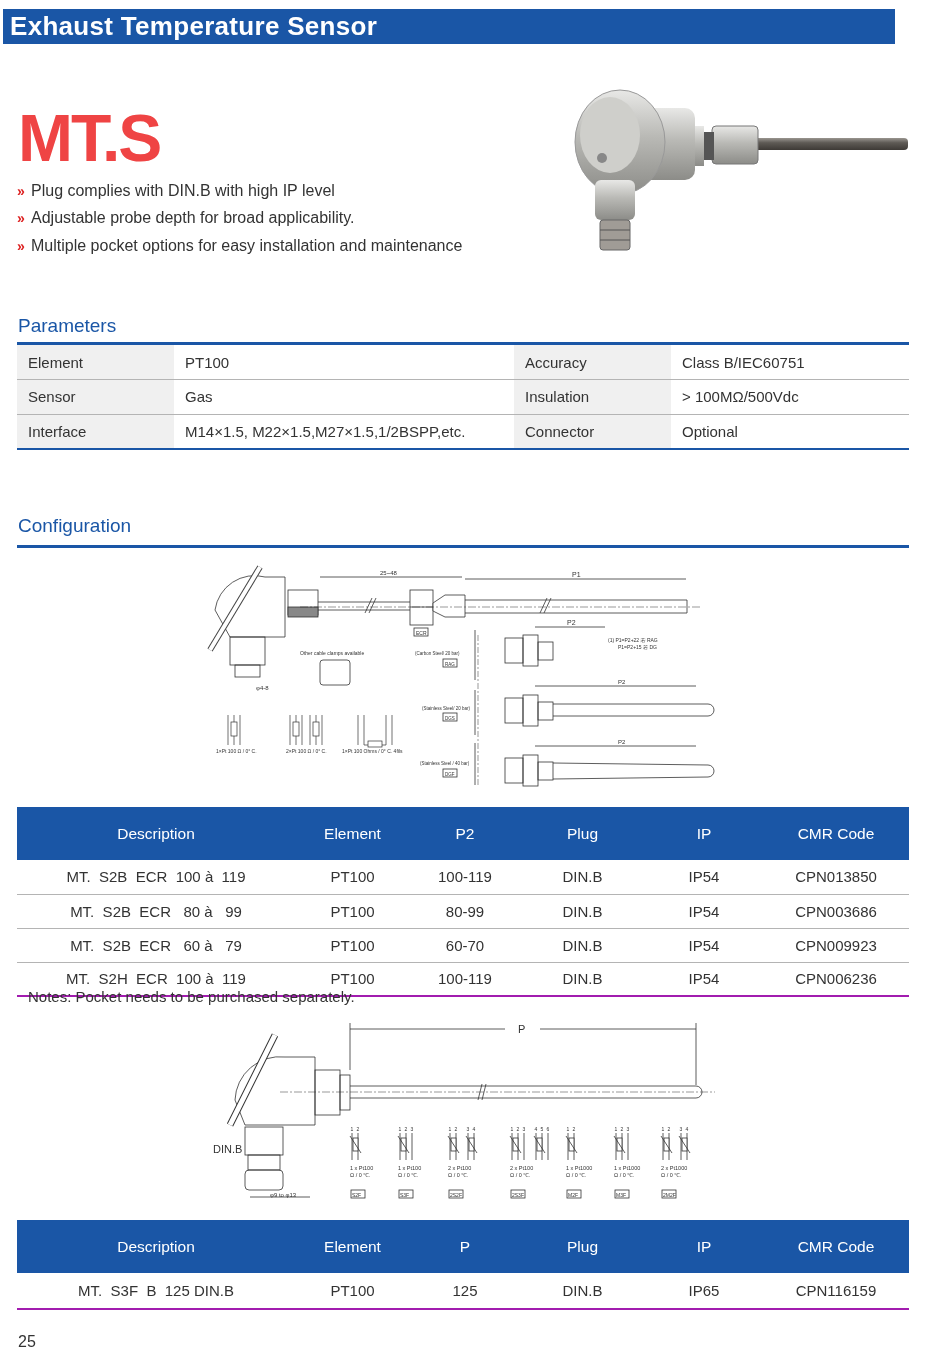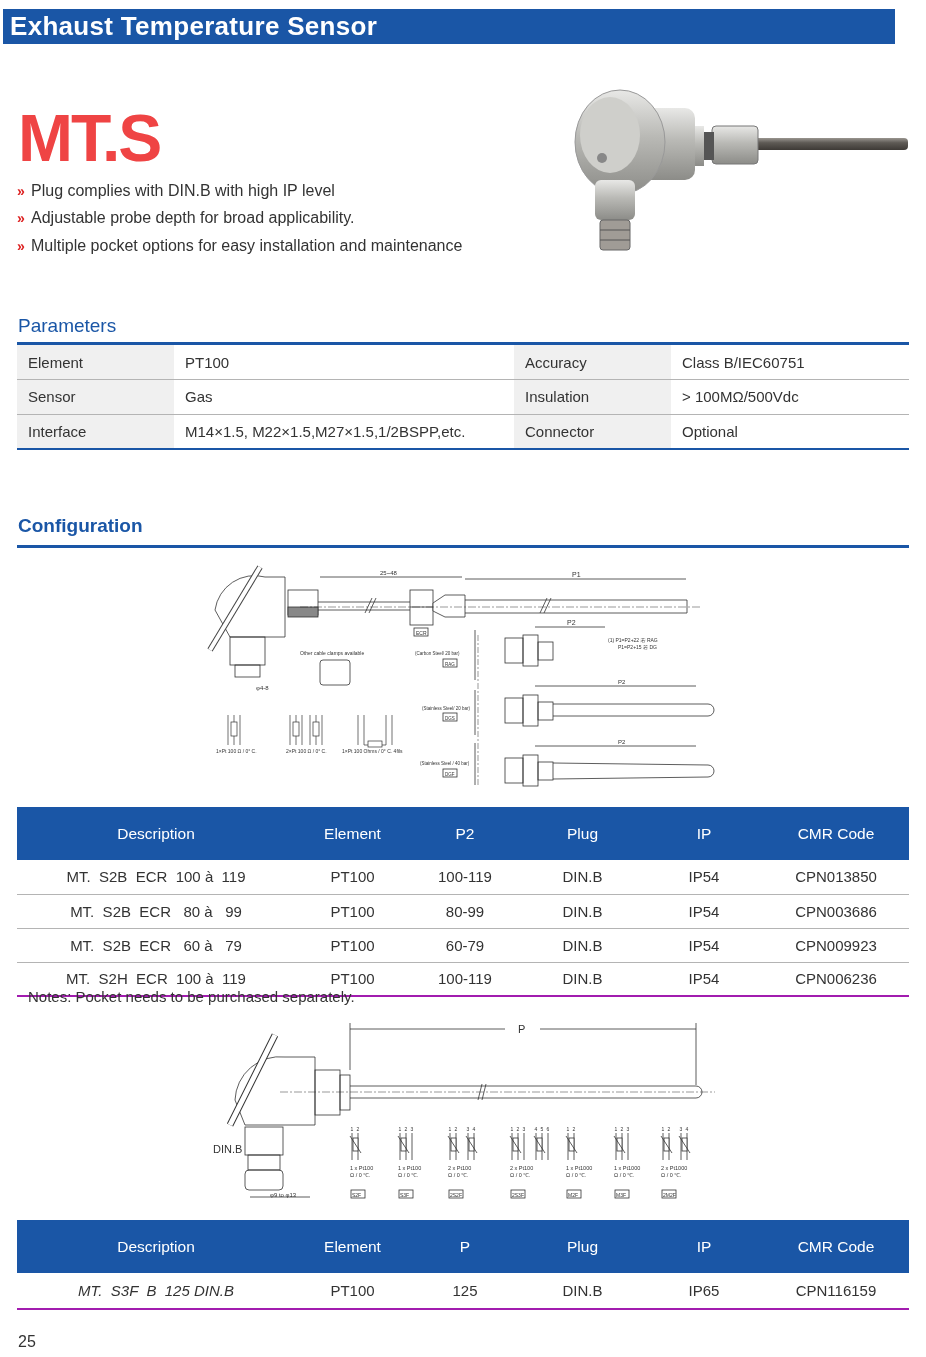--- a/index.html
+++ b/index.html
@@ -119,21 +119,21 @@
   </tr>
   <tr>
     <td class="label c1">Interface</td>
     <td class="c2">M14×1.5, M22×1.5,M27×1.5,1/2BSPP,etc.</td>
     <td class="label c3">Connector</td>
     <td class="c4">Optional</td>
   </tr>
 </tbody>
   </table>
 
-<div class="section-title" style="top:515px;font-weight:bold;">Configuration</div>
+<div class="section-title" style="top:515px;">Configuration</div>
 <div class="section-rule" style="top:545px;"></div>
 
 <svg class="diagram" style="left:200px; top:565px;" width="520" height="225" viewBox="0 0 520 225" fill="none" stroke="#333" stroke-width="0.8">
 
   <path d="M15 45 A 40 40 0 0 1 65 12 L 85 12 L 85 72 L 30 72 Z" fill="#fff"></path>
   <line x1="10" y1="85" x2="60" y2="2" stroke-width="6" stroke="#444"></line>
   <line x1="10" y1="85" x2="60" y2="2" stroke-width="4" stroke="#fff"></line>
   <rect x="88" y="25" width="30" height="25"></rect>
   <rect x="88" y="42" width="30" height="10" fill="#888"></rect>
   <rect x="30" y="72" width="35" height="28"></rect>
@@ -247,21 +247,21 @@
     <td class="desc">MT.  S2B  ECR   80 à   99</td>
     <td>PT100</td>
     <td>80-99</td>
     <td>DIN.B</td>
     <td>IP54</td>
     <td>CPN003686</td>
   </tr>
   <tr>
     <td class="desc">MT.  S2B  ECR   60 à   79</td>
     <td>PT100</td>
-    <td>60-79</td>
+    <td>60-70</td>
     <td>DIN.B</td>
     <td>IP54</td>
     <td>CPN009923</td>
   </tr>
   <tr>
     <td class="desc">MT.  S2H  ECR  100 à  119</td>
     <td>PT100</td>
     <td>100-119</td>
     <td>DIN.B</td>
     <td>IP54</td>
@@ -403,21 +403,21 @@
   <tbody>
       <tr>
     <th class="w1">Description</th>
     <th class="w2">Element</th>
     <th class="w3">P</th>
     <th class="w4">Plug</th>
     <th class="w5">IP</th>
     <th>CMR Code</th>
   </tr>
   <tr>
-    <td class="desc" style="height:36px;font-style:italic;">MT.  S3F  B  125 DIN.B</td>
+    <td class="desc" style="height:36px;">MT.  S3F  B  125 DIN.B</td>
     <td>PT100</td>
     <td>125</td>
     <td>DIN.B</td>
     <td>IP65</td>
     <td>CPN116159</td>
   </tr>
 </tbody>
   </table>
 
 <div class="page-num">25</div>

